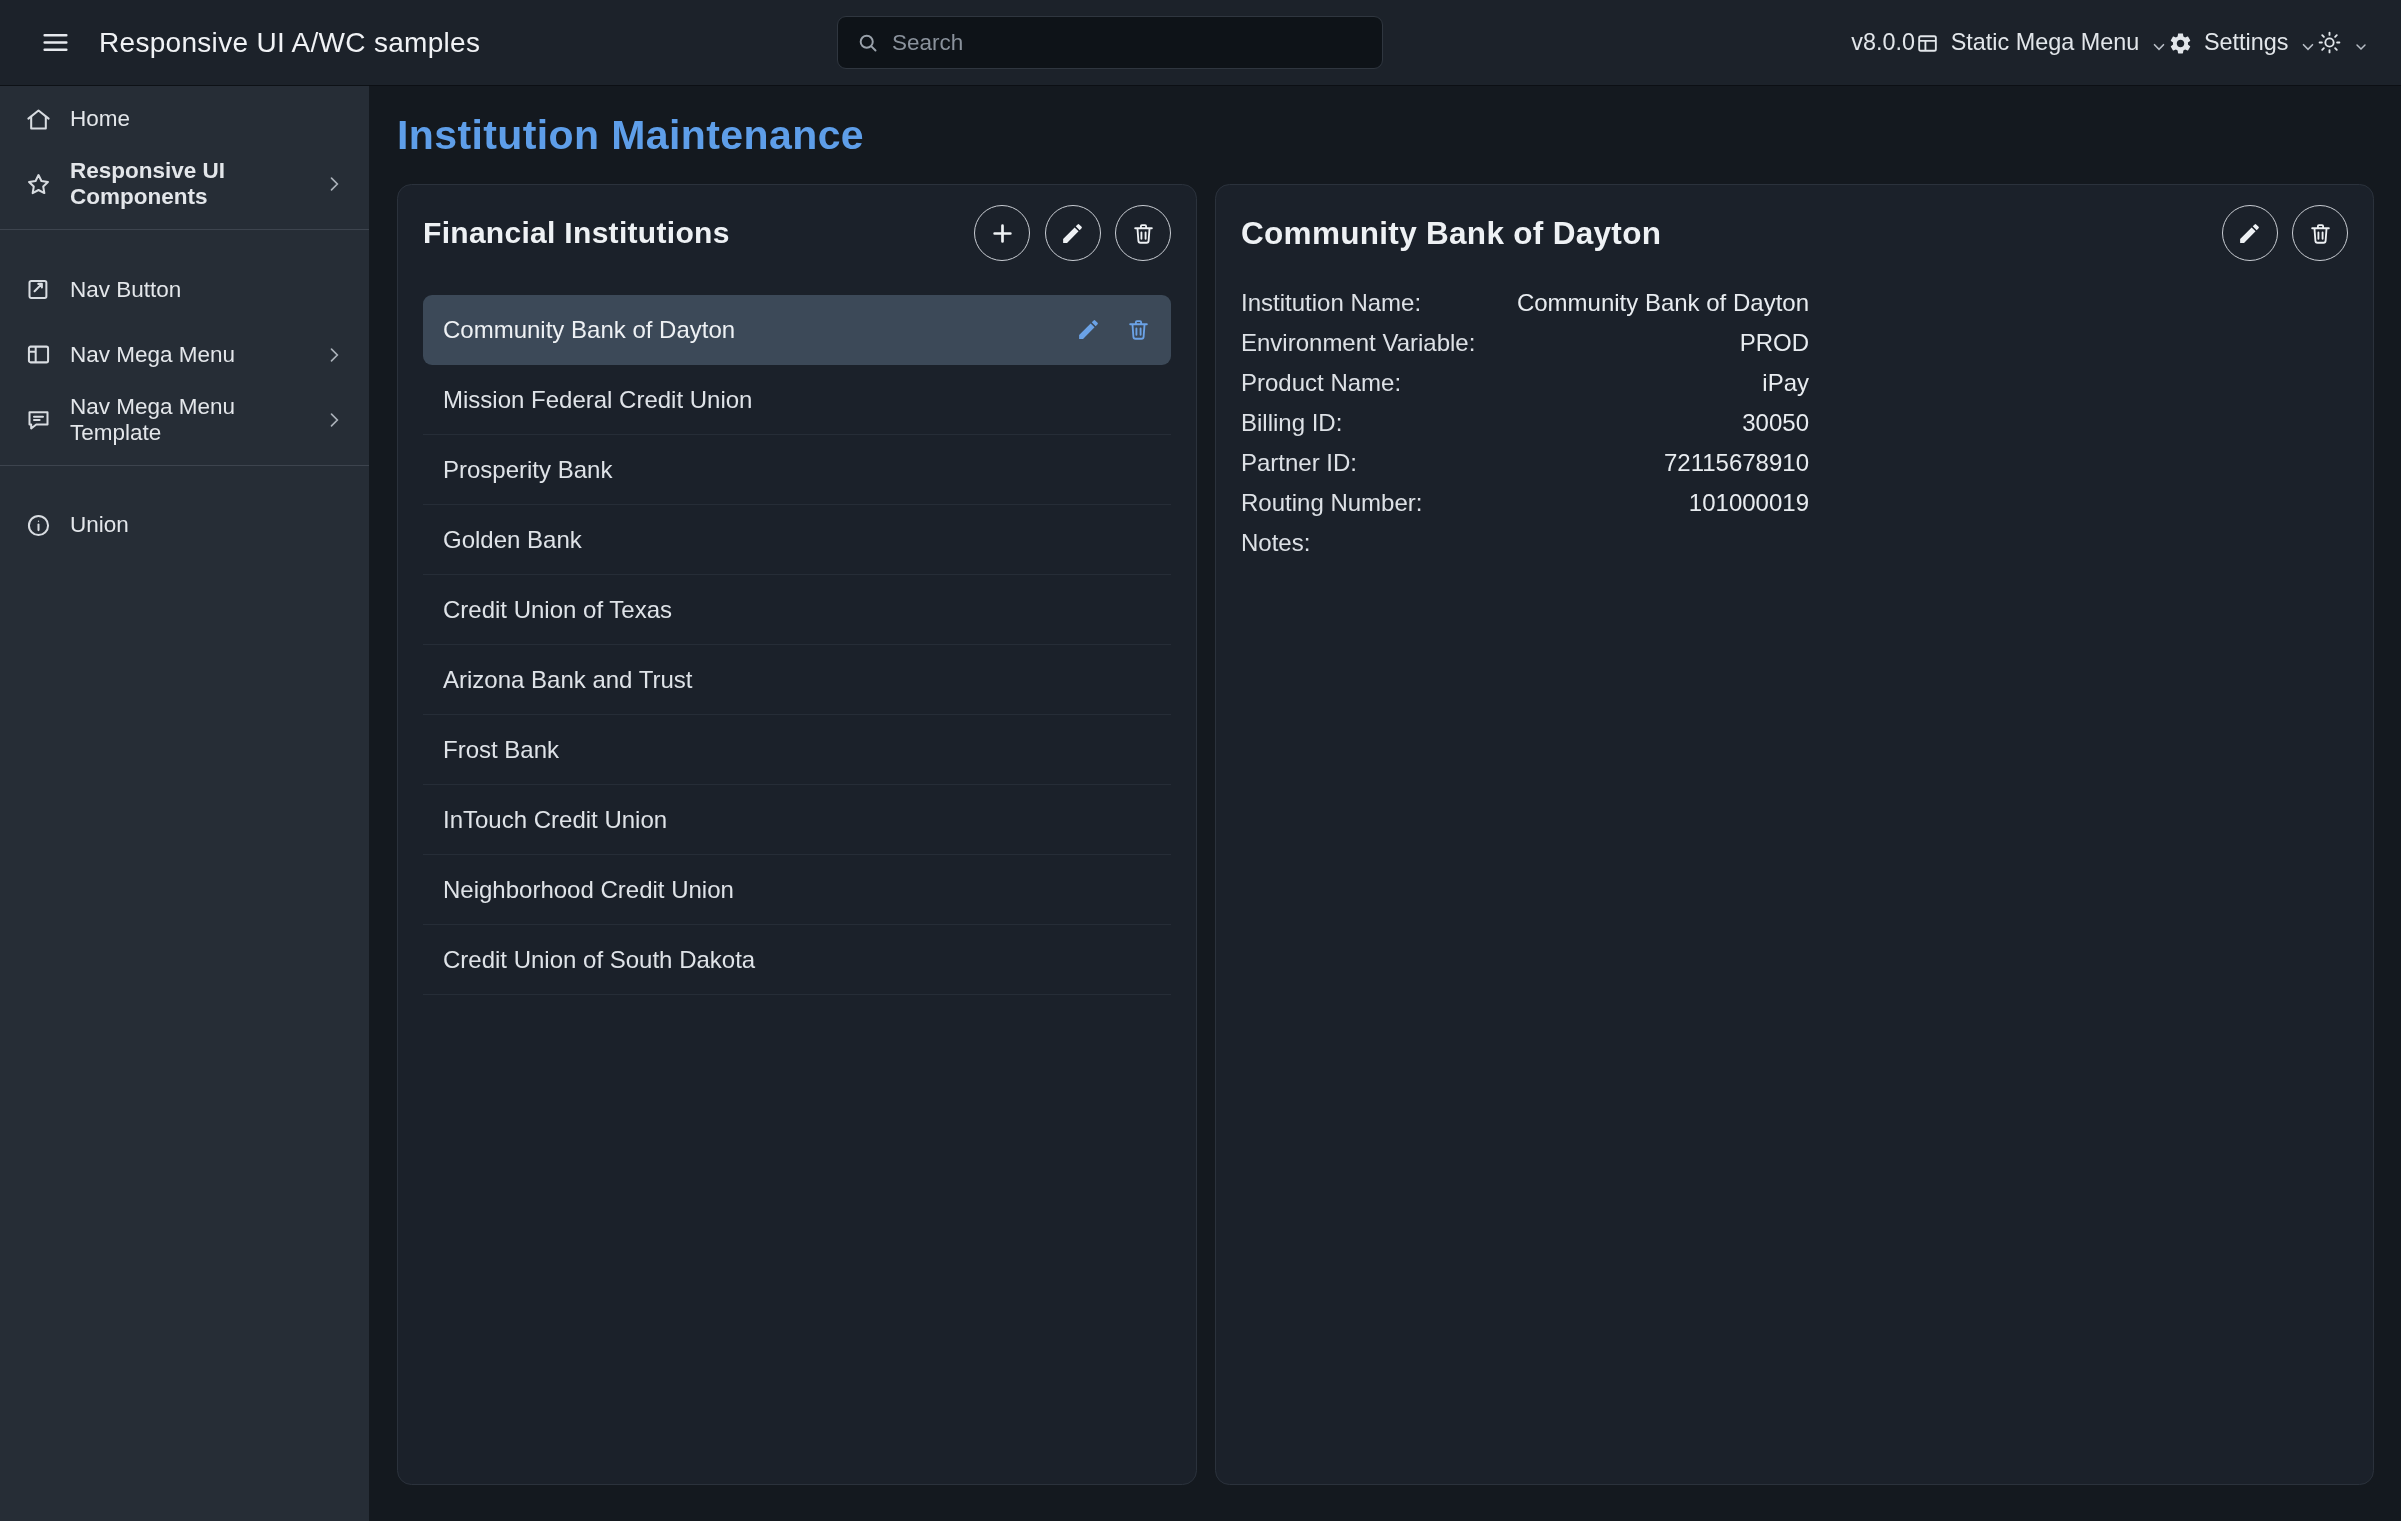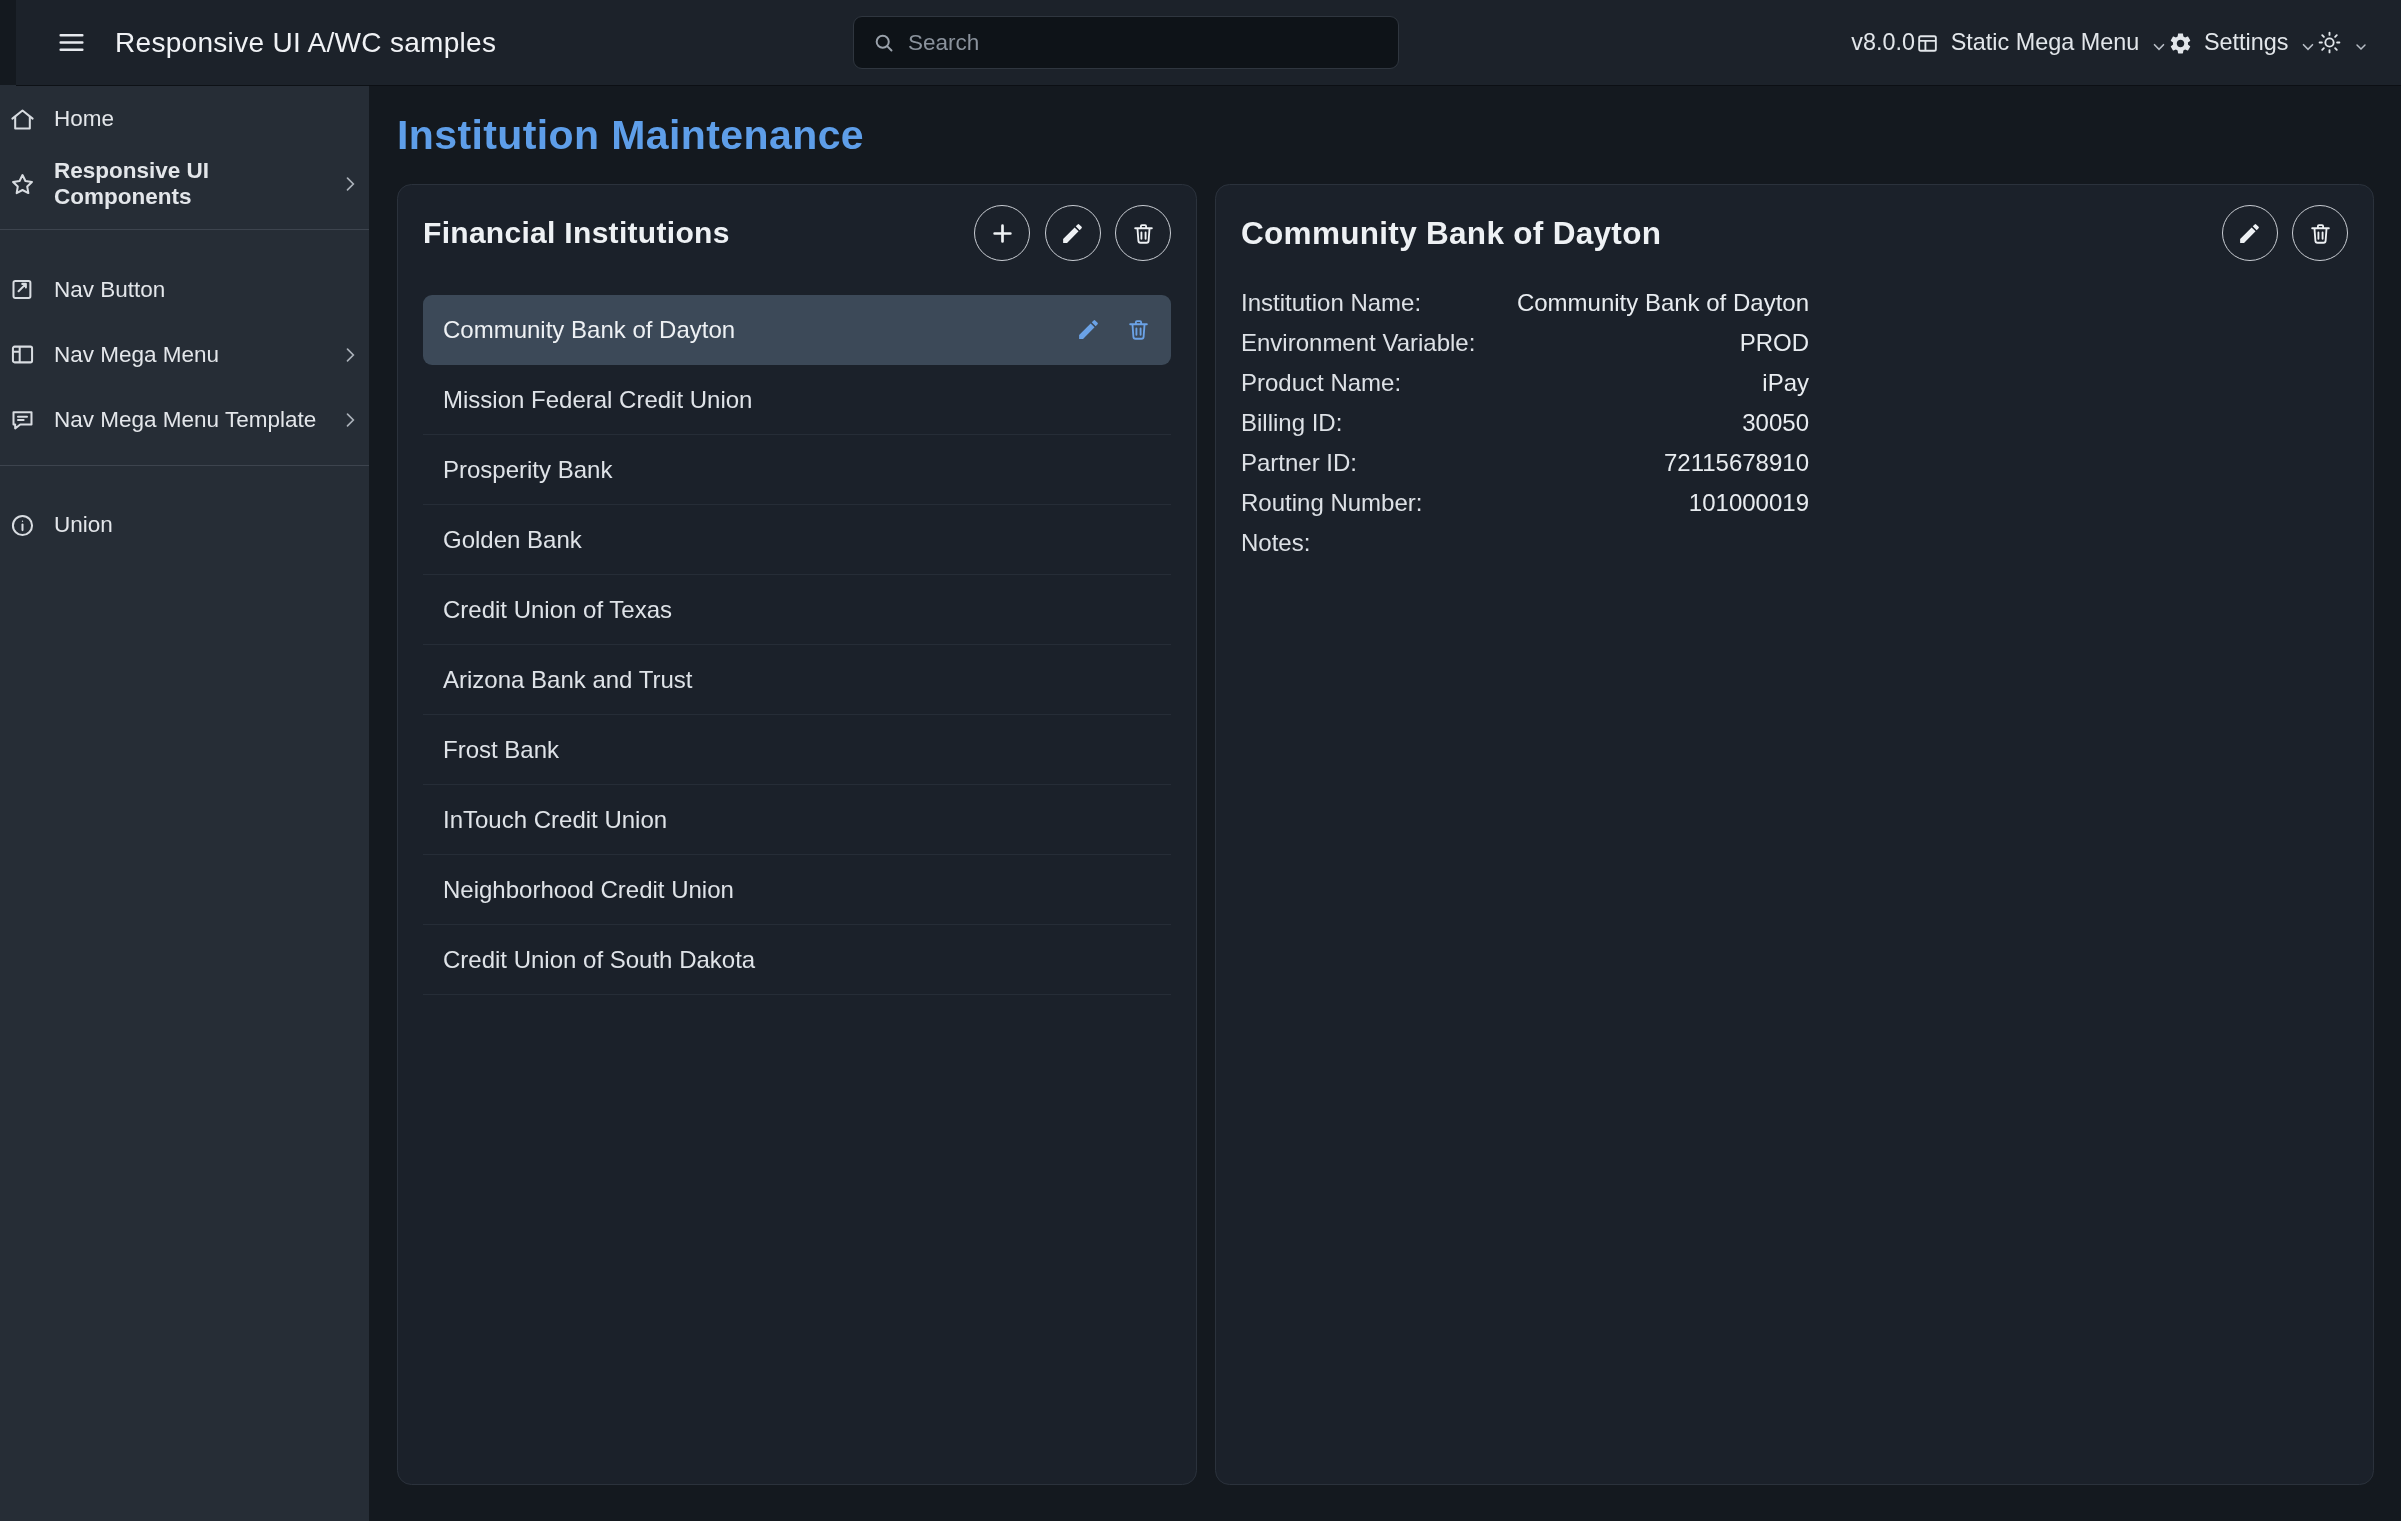--- a/index.html
+++ b/index.html
@@ -1,35 +1,35 @@
 <!DOCTYPE html>
 <html style="font-size:14.4px"><head>
 <meta charset="utf-8">
 <style>
   *{box-sizing:border-box;margin:0;padding:0}
   html,body{width:2401px;height:1522px}
   body{background:#14191f;font-family:"Liberation Sans",sans-serif;color:#e2e6eb;overflow:hidden;position:relative}
 
   
-  .topbar{position:absolute;top:0;left:16px;right:0;height:85px;background:#1c222a;display:flex;align-items:center;padding:0 32px;z-index:3;box-shadow:0 0.9px 0 #0c0f13}
+  .topbar{position:absolute;top:0;left:0;right:0;height:85px;background:#1c222a;display:flex;align-items:center;padding:0 32px;z-index:3;box-shadow:0 0.9px 0 #0c0f13}
   .hamburger{background:none;border:none;color:#e6e9ee;width:47px;height:47px;cursor:pointer;display:flex;align-items:center;justify-content:center;margin-right:20px}
   .app-title{font-size:28px;color:#f0f2f5;letter-spacing:0.3px;white-space:nowrap}
   .searchbox{position:absolute;left:837px;top:16px;width:546px;height:53px;background:#0e1318;border:0.9px solid #2f363f;border-radius:9px;display:flex;align-items:center;padding:0 18px;gap:12.6px}
   .searchbox input{flex:1;background:transparent;border:none;outline:none;color:#dfe3e8;font-size:22.5px;font-family:inherit}
   .searchbox input::placeholder{color:#8a929c}
   .search-ic{color:#9aa2ab}
   .topbar-right{margin-left:auto;display:flex;align-items:center;font-size:23.4px;color:#e2e6ea;white-space:nowrap}
   .tb-item{display:flex;align-items:flex-end;gap:10.8px;cursor:pointer}
   .chev-sm{color:#b8bec6}
   .icon{display:inline-flex;align-items:center;justify-content:center}
   svg{display:block}
 
   
   .sidebar{position:absolute;top:85px;left:0;bottom:0;width:369px;background:#262d36;padding-top:1.8px}
-  .side-item{display:flex;align-items:center;gap:18px;height:65px;padding:0 9px;font-size:22.5px;color:#e3e6ea;cursor:pointer}
+  .side-item{display:flex;align-items:center;gap:18px;height:65px;padding:0 25px;font-size:22.5px;color:#e3e6ea;cursor:pointer}
   .side-item.bold{font-weight:700}
   .side-item .chev{margin-left:auto;color:#aab1b9}
   .side-divider{border-top:0.9px solid #3d444e;margin:12.6px 0 27px 0}
   .side-icon{color:#d8dce1}
 
   
   .main{position:absolute;left:369px;top:85px;right:0;bottom:0;padding:0 27px 0 28px}
   .page-title{color:#5e9ee9;font-size:41px;font-weight:700;margin-top:27px;letter-spacing:0.4px}
   .cards{display:flex;gap:18px;margin-top:25px;height:1301px}
   .card{background:#1b212a;border:0.9px solid #2b323c;border-radius:14.4px;padding:20px 25px;overflow:hidden}

